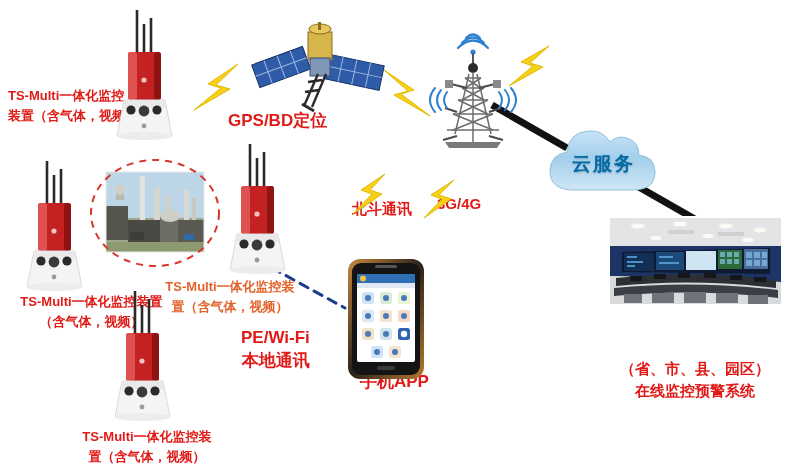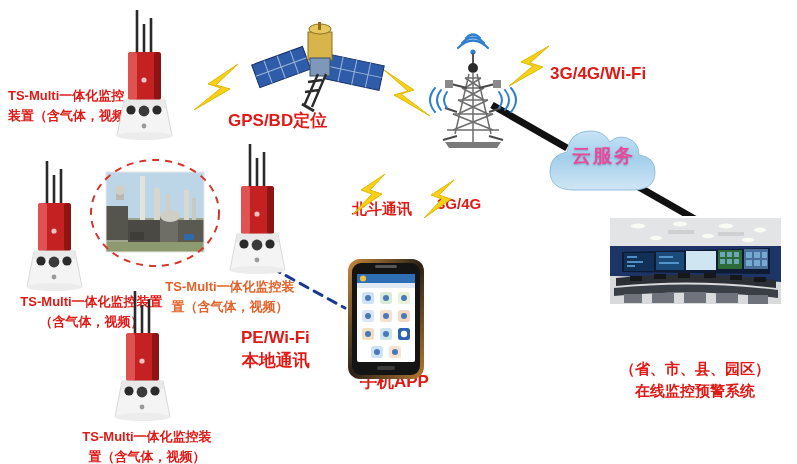--- a/index.html
+++ b/index.html
@@ -21,26 +21,27 @@
     line-height:1.28;
     white-space:pre-line;
     letter-spacing:0px;
   }
   .lbl-cn{font-size:13px;}
   .lbl-dev-orange{color:#e2642c;}
   .lbl-big{font-size:17px;}
   .lbl-mid{font-size:15px;}
   .cloud-text{
     position:absolute;
-    color:#ec4899;
+    color:#0369a1;
     font-size:19px;
     font-weight:bold;
     letter-spacing:2px;
     text-shadow:0 1px 2px rgba(80,120,160,.55);
     z-index:7;
+    margin-top:8px;
   }
   svg{display:block;overflow:visible;}
   .bolt{position:absolute;z-index:5;}
 </style>
 </head>
 <body>
 
 <div id="stage">
 
   <svg class="abs" style="left:0;top:0;z-index:2;" width="797" height="464">
@@ -387,21 +388,20 @@
 
   <div class="lbl lbl-cn" style="left:72px;top:427px;width:150px;text-align:center;line-height:1.5;">TS-Multi一体化监控装
 置（含气体，视频）</div>
 
   <div class="lbl lbl-big" style="left:228px;top:110px;">GPS/BD定位</div>
 
   <div class="lbl lbl-mid" style="left:352px;top:201px;font-family:Liberation Mono, monospace;">北斗通讯</div>
 
   <div class="lbl lbl-mid" style="left:437px;top:194px;">3G/4G</div>
 
-  <div class="lbl lbl-big" style="left:550px;top:63px;">3G/4G/Wi-Fi</div>
 
   <div class="lbl lbl-big" style="left:241px;top:327px;line-height:1.35;text-align:right;">PE/Wi-Fi
 本地通讯</div>
 
   <div class="lbl lbl-big" style="left:360px;top:371px;">手机APP</div>
 
   <div class="lbl lbl-mid" style="left:600px;top:310px;width:190px;text-align:center;line-height:1.45;margin-top:48px;">（省、市、县、园区）
 在线监控预警系统</div>
 
 </div>

